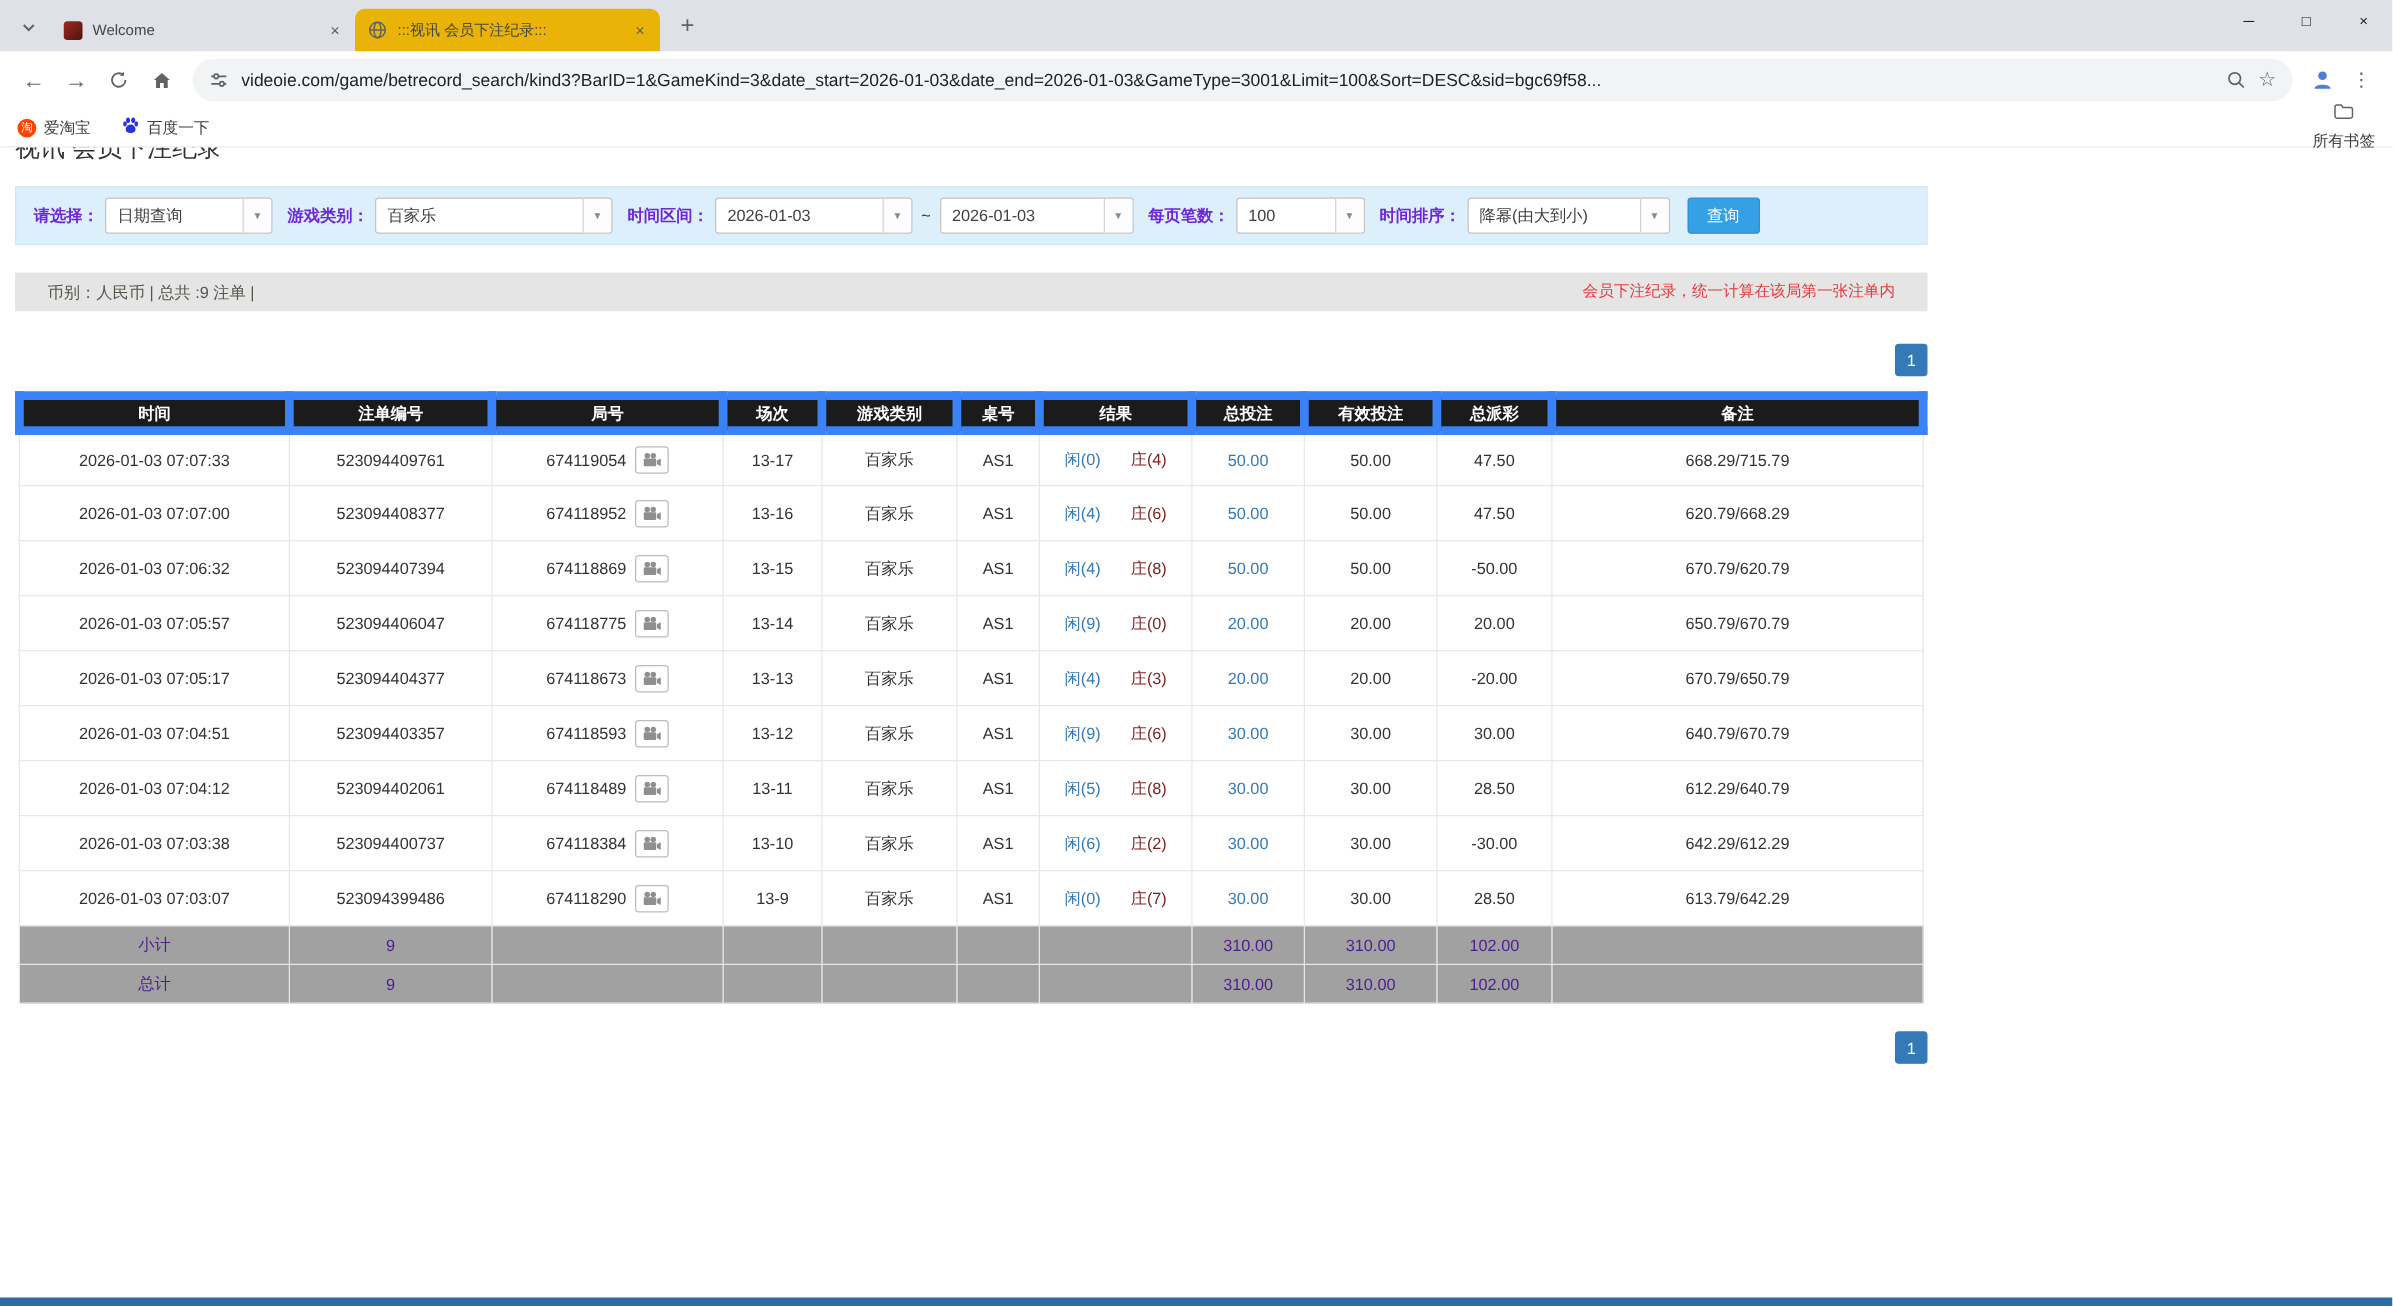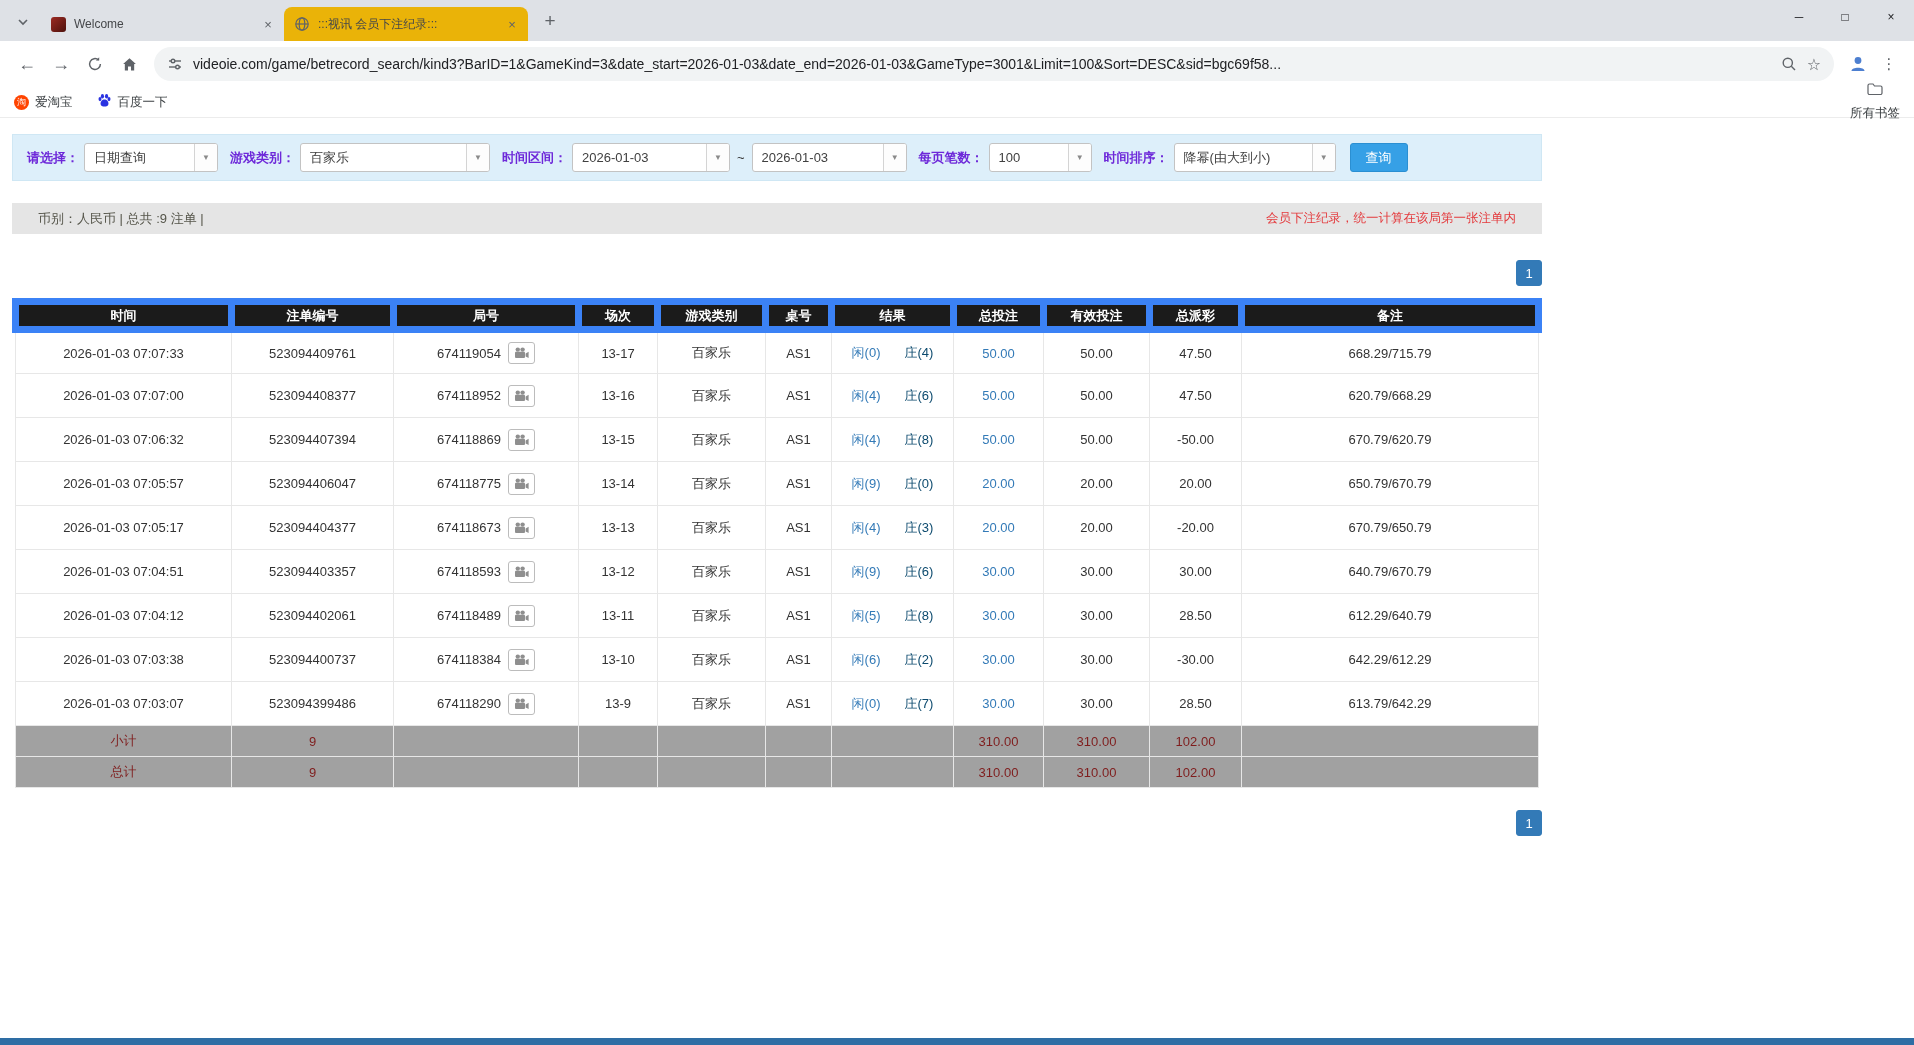--- a/index.html
+++ b/index.html
@@ -53,25 +53,25 @@
   .summary-left { color: #55554a; }
   .summary-right { color: #e4393c; font-size: 12.5px; }
 
   .pager-row { display: flex; justify-content: flex-end; margin-top: 26px; }
   .pager-row.bottom { margin-top: 22px; }
   .pager-btn { min-width: 26px; height: 26px; background: #337ab7; border: 1px solid #337ab7; color: #fff; font-size: 13px; display: flex; align-items: center; justify-content: center; border-radius: 3px; cursor: pointer; }
 
   table.bet-table { width: 100%; border-collapse: collapse; table-layout: fixed; margin-top: 12px; font-size: 13px; }
   .bet-table thead th { background: #1b1b1b; color: #fff; font-weight: bold; height: 28px; border: 7px solid #3b82f6; text-align: center; }
   .bet-table tbody td { background: #fff; color: #333; height: 44px; border: 1px solid #e7e7e7; text-align: center; }
-  .bet-table tbody.footrows td { background: #a1a1a1; color: #7f1d1d; height: 31px; }
+  .bet-table tbody.footrows td { background: #a1a1a1; color: #4c1d95; height: 31px; }
   .round-wrap { display: inline-flex; align-items: center; gap: 7px; }
   .video-btn { width: 27px; height: 22px; border: 1px solid #bcbcbc; border-radius: 3px; background: #fff; display: inline-flex; align-items: center; justify-content: center; cursor: pointer; }
   .player { color: #337ab7; margin-right: 4px; }
-  .banker { color: #0c4a6e; margin-left: 20px; }
+  .banker { color: #7f1d1d; margin-left: 20px; }
   .bet-link { color: #337ab7; cursor: pointer; }
   td.neg { color: #e4393c; }
 
   .bottom-strip { position: absolute; left: 0; bottom: 0; width: 1914px; height: 7px; background: #2e6da4; }
 </style>
 </head>
 <body>
 
 <div class="tabstrip">
   <div class="tab-search-btn">
@@ -170,20 +170,23 @@
       <svg width="16" height="14" viewBox="0 0 16 14" fill="none" stroke="#5f6368" stroke-width="1.2">
           <path d="M1 3.5 a1.5 1.5 0 0 1 1.5 -1.5 H6 l1.5 2 H13.5 A1.5 1.5 0 0 1 15 5.5 V11 a1.5 1.5 0 0 1 -1.5 1.5 H2.5 A1.5 1.5 0 0 1 1 11 Z"></path>
         </svg>
     </span>
     <span>所有书签</span>
   </div>
 </div>
 
 <div class="content">
 
+  <div class="page-title-clip">
+    <div class="page-title">视讯 会员下注纪录</div>
+  </div>
 
   <div class="filterbar">
     <span class="f-label first">请选择：</span>
     <div class="combo w135">
       <span class="combo-text">日期查询</span>
       <span class="combo-arrow">▼</span>
     </div>
     <span class="f-label">游戏类别：</span>
     <div class="combo w190">
       <span class="combo-text">百家乐</span>

